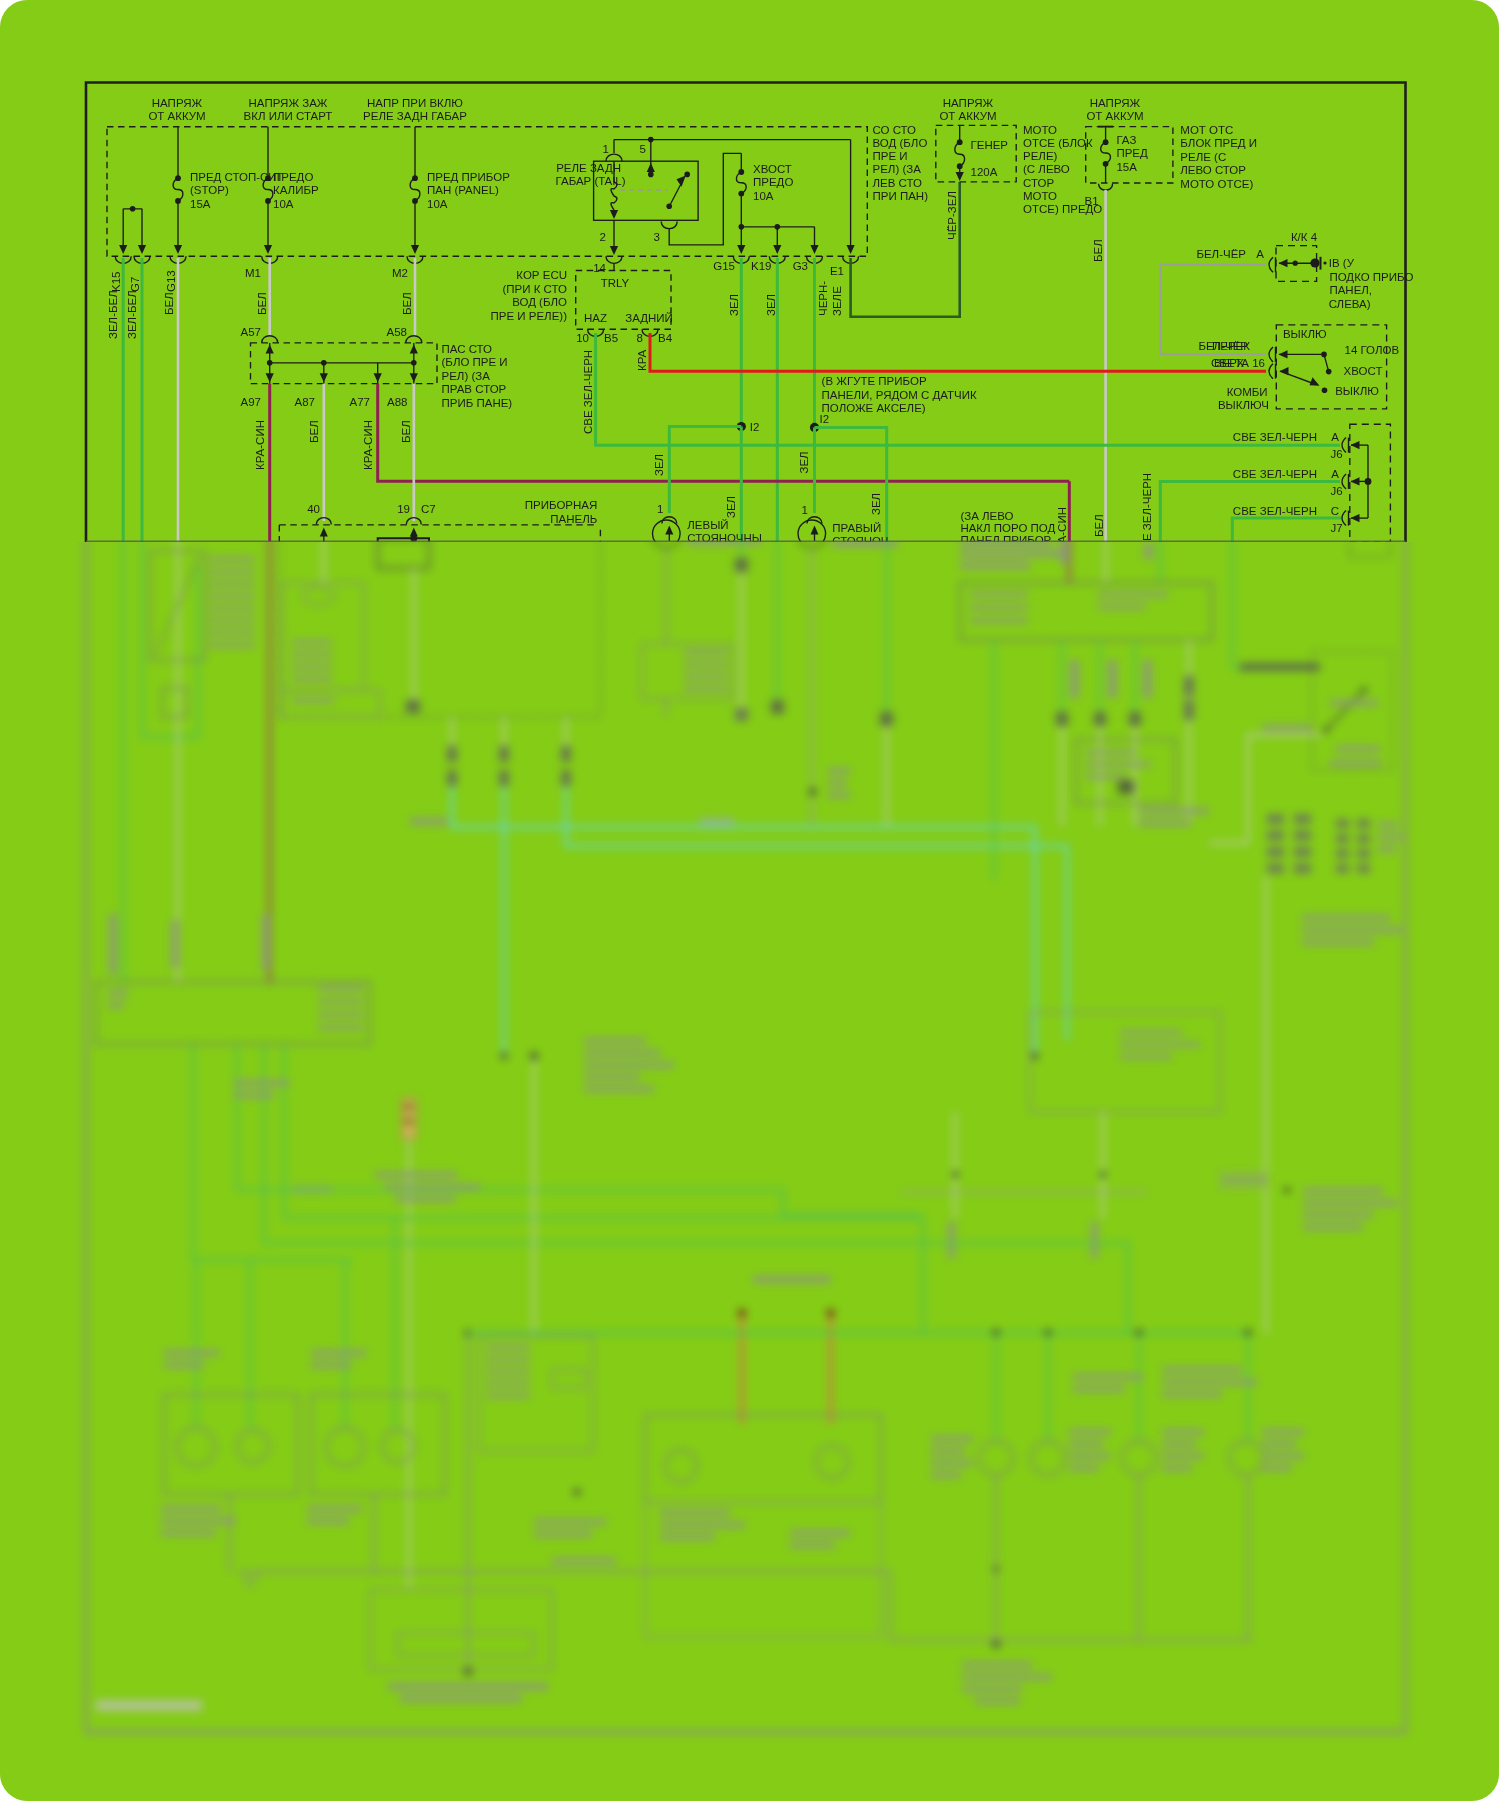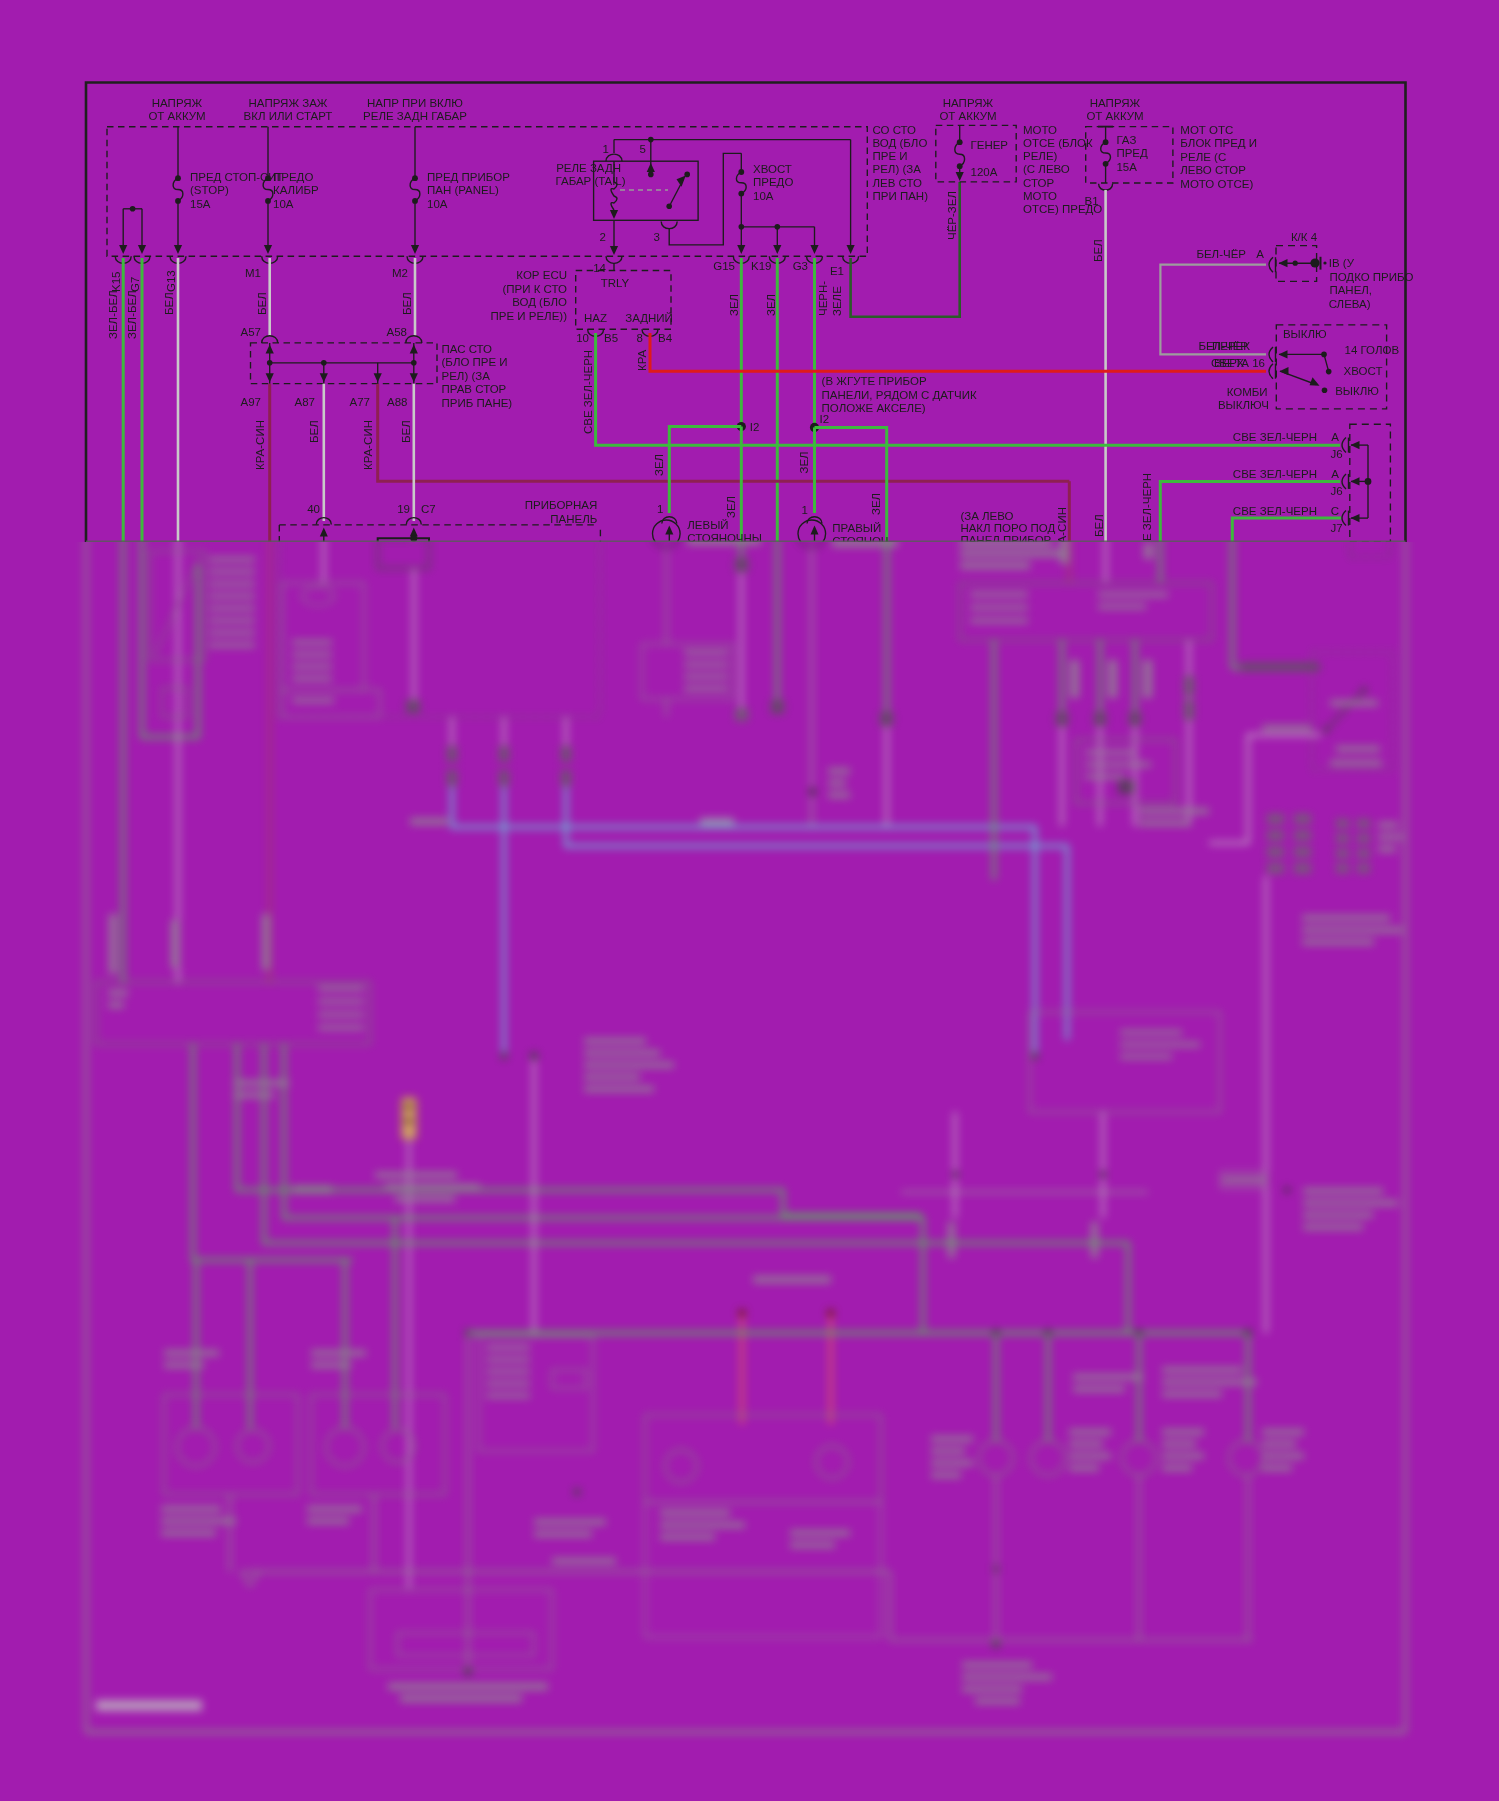--- a/index.html
+++ b/index.html
@@ -1,14 +1,14 @@
 <!DOCTYPE html>
 <html><head><meta charset="utf-8"><style>
 html,body{margin:0;padding:0;background:#ffffff;}
-#page{position:relative;width:1499px;height:1801px;background:#a21caf;overflow:hidden;}
+#page{position:relative;width:1499px;height:1801px;background:#84cc16;overflow:hidden;border-radius:27px;}
 #top{position:absolute;left:0;top:0;}
 #bwrap{position:absolute;left:0;top:542px;width:1499px;height:1259px;overflow:hidden;}
 #blur{position:absolute;left:0;top:-20px;filter:blur(4.4px);opacity:0.88;}
 </style></head><body>
 <div id="page">
 <svg id="top" width="1499" height="542" viewBox="0 0 1499 542">
 <path d="M86,542 L86,82.5 L1405.5,82.5 L1405.5,542" fill="none" stroke="#1f1f1f" stroke-width="2.6"></path>
 <rect x="107" y="126.7" width="760.3" height="129.5" fill="none" stroke="#1c1c1c" stroke-width="1.35" stroke-dasharray="6.5,4.5"></rect>
 <text x="177" y="106.5" font-family="Liberation Sans, sans-serif" font-size="11.5" text-anchor="middle" fill="#1c1c1c">НАПРЯЖ</text>
 <text x="177" y="120" font-family="Liberation Sans, sans-serif" font-size="11.5" text-anchor="middle" fill="#1c1c1c">ОТ АККУМ</text>

